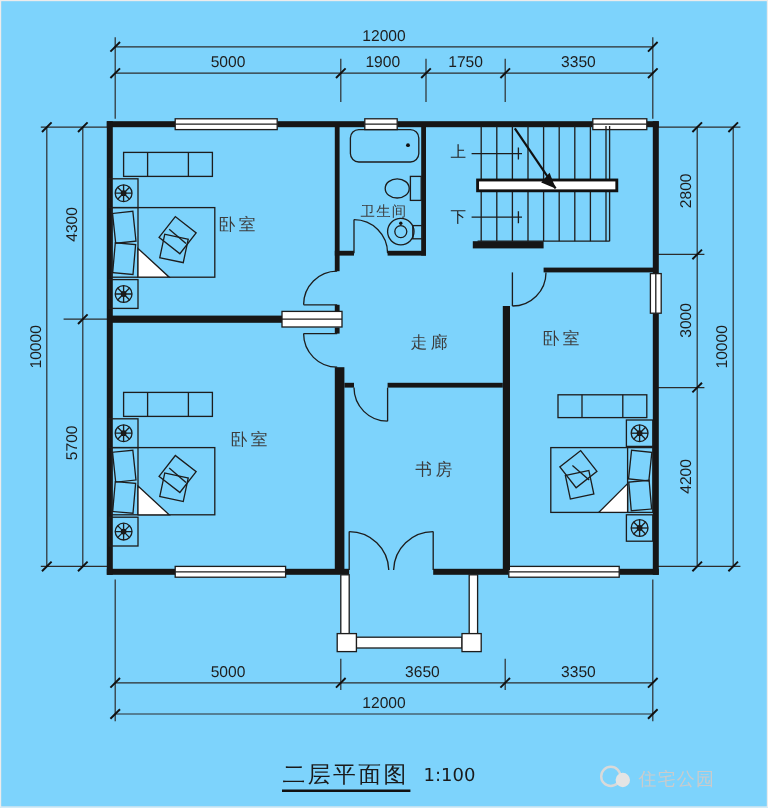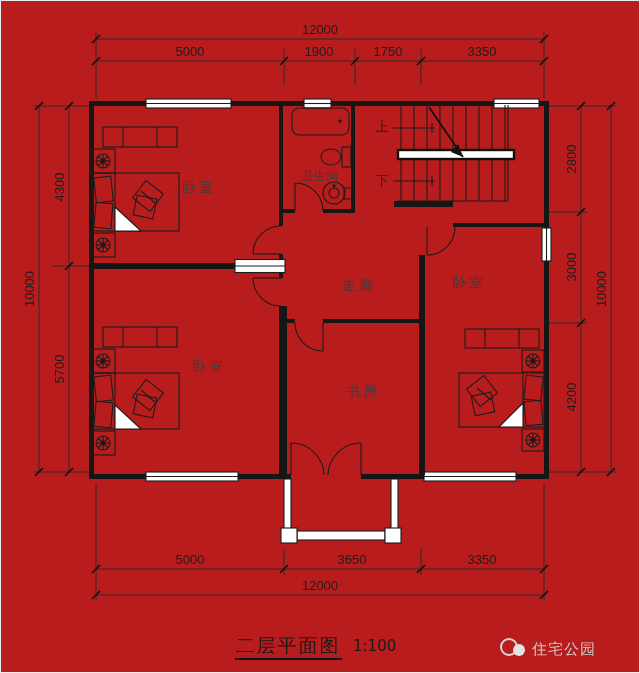--- a/index.html
+++ b/index.html
@@ -1,16 +1,16 @@
 <!DOCTYPE html>
 <html><head>
 <meta charset="utf-8">
 <style>
   html,body{margin:0;padding:0;background:#ffffff;}
-  .screenshot{position:relative;width:640px;height:673px;background:#b91c1c;border:1px solid #ececec;box-sizing:border-box;overflow:hidden;font-family:"Liberation Sans",sans-serif;}
+  .screenshot{position:relative;width:640px;height:673px;background:#7dd3fc;border:1px solid #ececec;box-sizing:border-box;overflow:hidden;font-family:"Liberation Sans",sans-serif;}
   svg{position:absolute;left:0;top:0;}
   .wall{fill:#161616;stroke:none;}
   .thin2{stroke:#1d1d1d;stroke-width:1.1;fill:none;}
   .white{fill:#ffffff;}
   .dimline{stroke:#2c2c2c;stroke-width:1;fill:none;}
   .tick{stroke:#111;stroke-width:1.6;}
   .dimtext{font-family:"Liberation Sans",sans-serif;font-size:13px;fill:#1e1e1e;}
   .roomtext{font-family:"DejaVu Sans","Liberation Sans",sans-serif;font-size:14px;fill:#3c3c3c;letter-spacing:3px;}
   .smalltext{font-family:"DejaVu Sans","Liberation Sans",sans-serif;font-size:12px;fill:#3c3c3c;letter-spacing:1px;}
   .stairtext{font-family:"DejaVu Sans","Liberation Sans",sans-serif;font-size:13px;fill:#222;}

